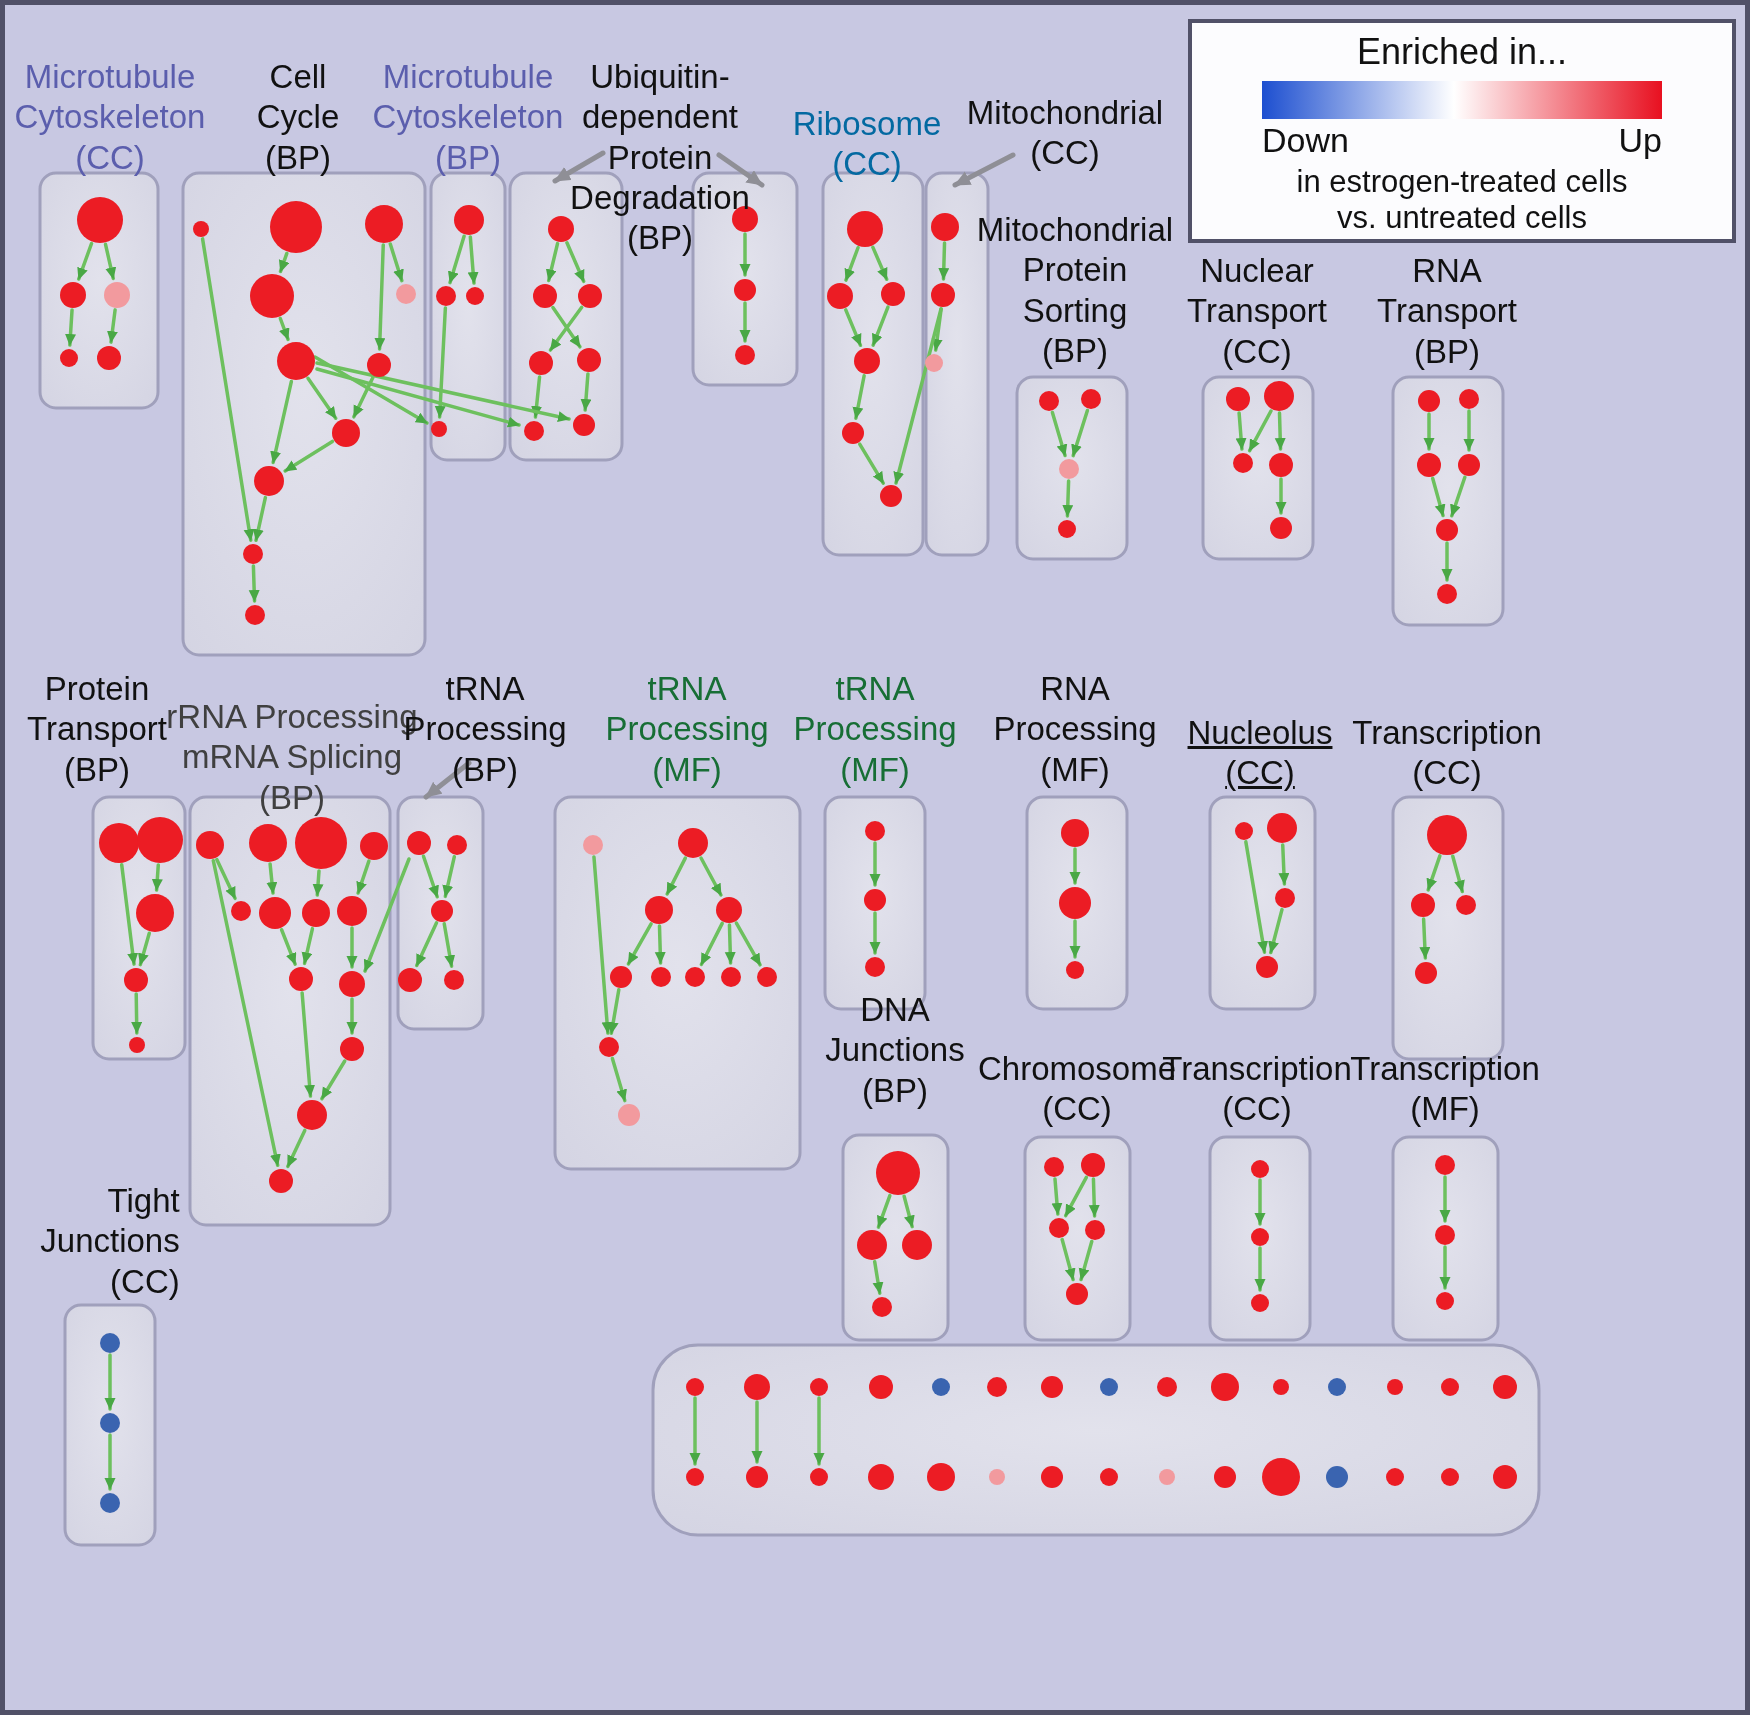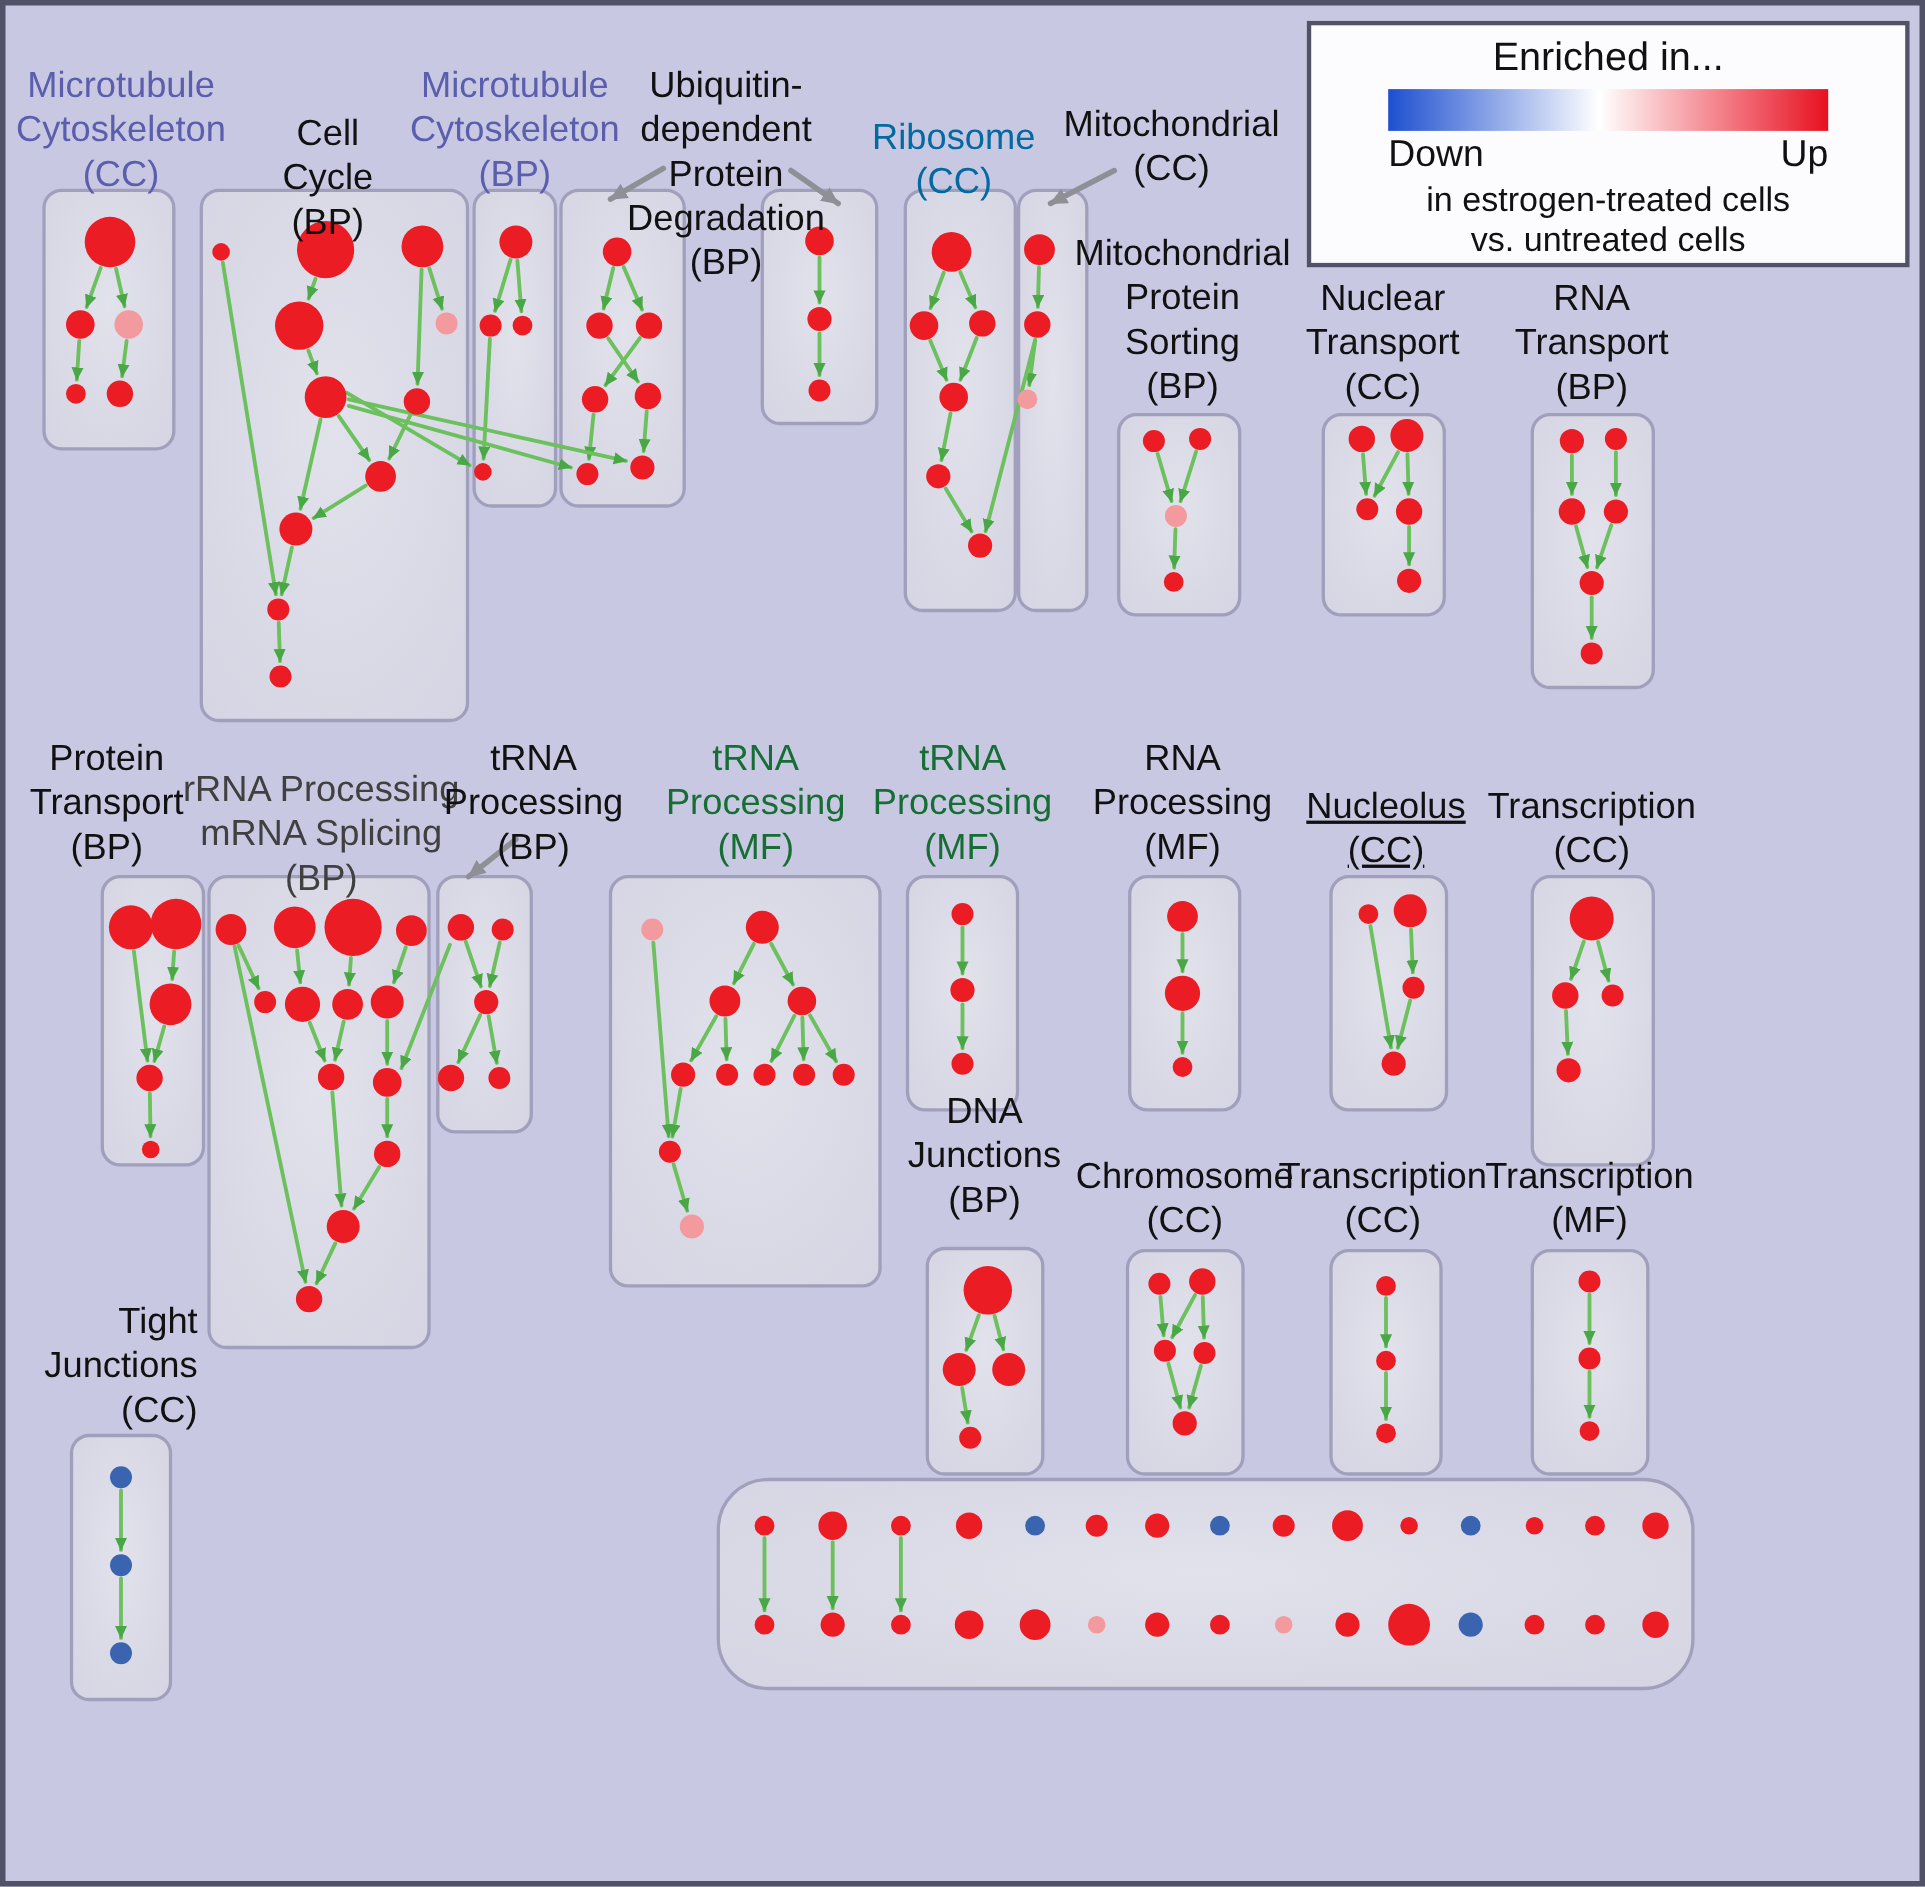--- a/index.html
+++ b/index.html
@@ -340,21 +340,21 @@
         <line x1="714" y1="150" x2="757" y2="180" stroke="#8f8f96" stroke-width="5" stroke-linecap="round" marker-end="url(#ah-gray)"></line>
         <line x1="1008" y1="150" x2="950" y2="180" stroke="#8f8f96" stroke-width="5" stroke-linecap="round" marker-end="url(#ah-gray)"></line>
         <line x1="464" y1="758" x2="421" y2="792" stroke="#8f8f96" stroke-width="5" stroke-linecap="round" marker-end="url(#ah-gray)"></line>
       </g>
   </svg>
 
   <div id="labels">
       <div class="clabel" style="left: 105px; top: 52px; color: rgb(91, 94, 173);">Microtubule
 Cytoskeleton
 (CC)</div>
-      <div class="clabel" style="left: 293px; top: 52px; color: rgb(17, 17, 17); margin-top: 44px;">Cell
+      <div class="clabel" style="left: 293px; top: 52px; color: rgb(17, 17, 17);">Cell
 Cycle
 (BP)</div>
       <div class="clabel" style="left: 463px; top: 52px; color: rgb(91, 94, 173);">Microtubule
 Cytoskeleton
 (BP)</div>
       <div class="clabel" style="left: 655px; top: 52px; color: rgb(17, 17, 17);">Ubiquitin-
 dependent
 Protein
 Degradation
 (BP)</div>

